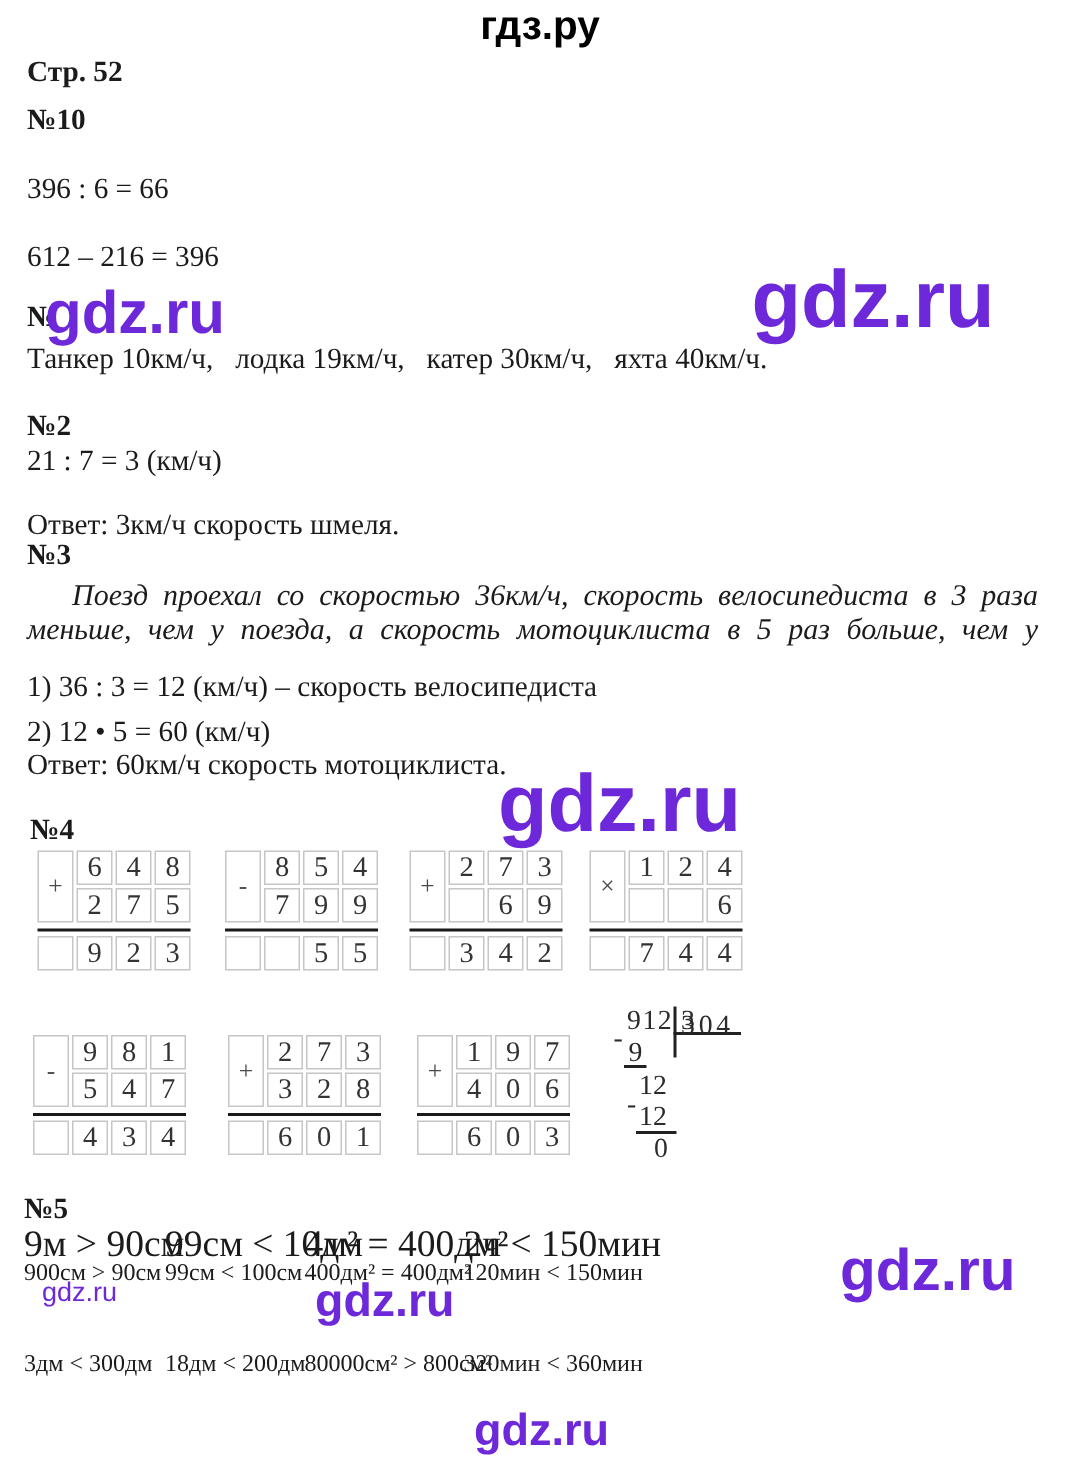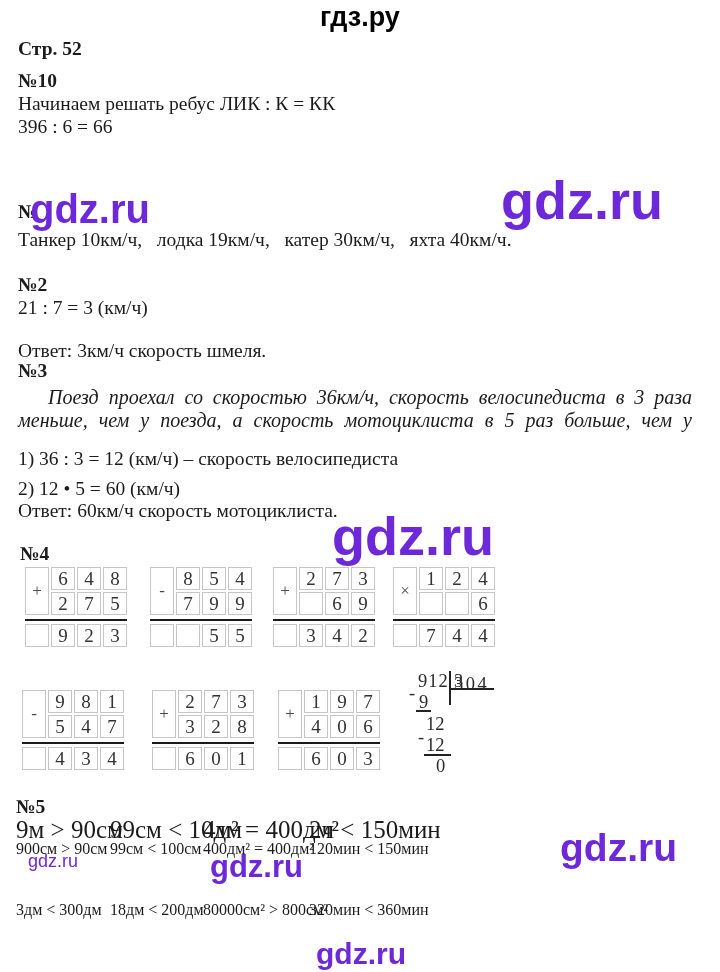--- a/index.html
+++ b/index.html
@@ -86,22 +86,22 @@
 </head>
 <body>
 
 <div class="page">
 
   <div class="site-title">гдз.ру</div>
 
   <div class="abs serif bold" style="left:18px; top:38px;">Стр. 52</div>
 
   <div class="abs serif bold" style="left:18px; top:70px;">№10</div>
-  <div class="abs serif" style="left:18px; top:93px;">Начинаем решать ребус ЛИК : К = КК</div>
   <div class="abs serif" style="left:18px; top:116px;">396 : 6 = 66</div>
+  <div class="abs serif" style="left:18px; top:161px;">612 – 216 = 396</div>
 
   <div class="abs serif bold" style="left:18px; top:201px;">№</div>
   <div class="wm wm-p1">gdz.ru</div>
   <div class="wm wm-top-right">gdz.ru</div>
   <div class="abs serif" style="left:18px; top:229px;">Танкер 10км/ч,   лодка 19км/ч,   катер 30км/ч,   яхта 40км/ч.</div>
 
   <div class="abs serif bold" style="left:18px; top:274px;">№2</div>
   <div class="abs serif" style="left:18px; top:297px;">21 : 7 = 3 (км/ч)</div>
   <div class="abs serif" style="left:18px; top:340px;">Ответ: 3км/ч скорость шмеля.</div>
 

